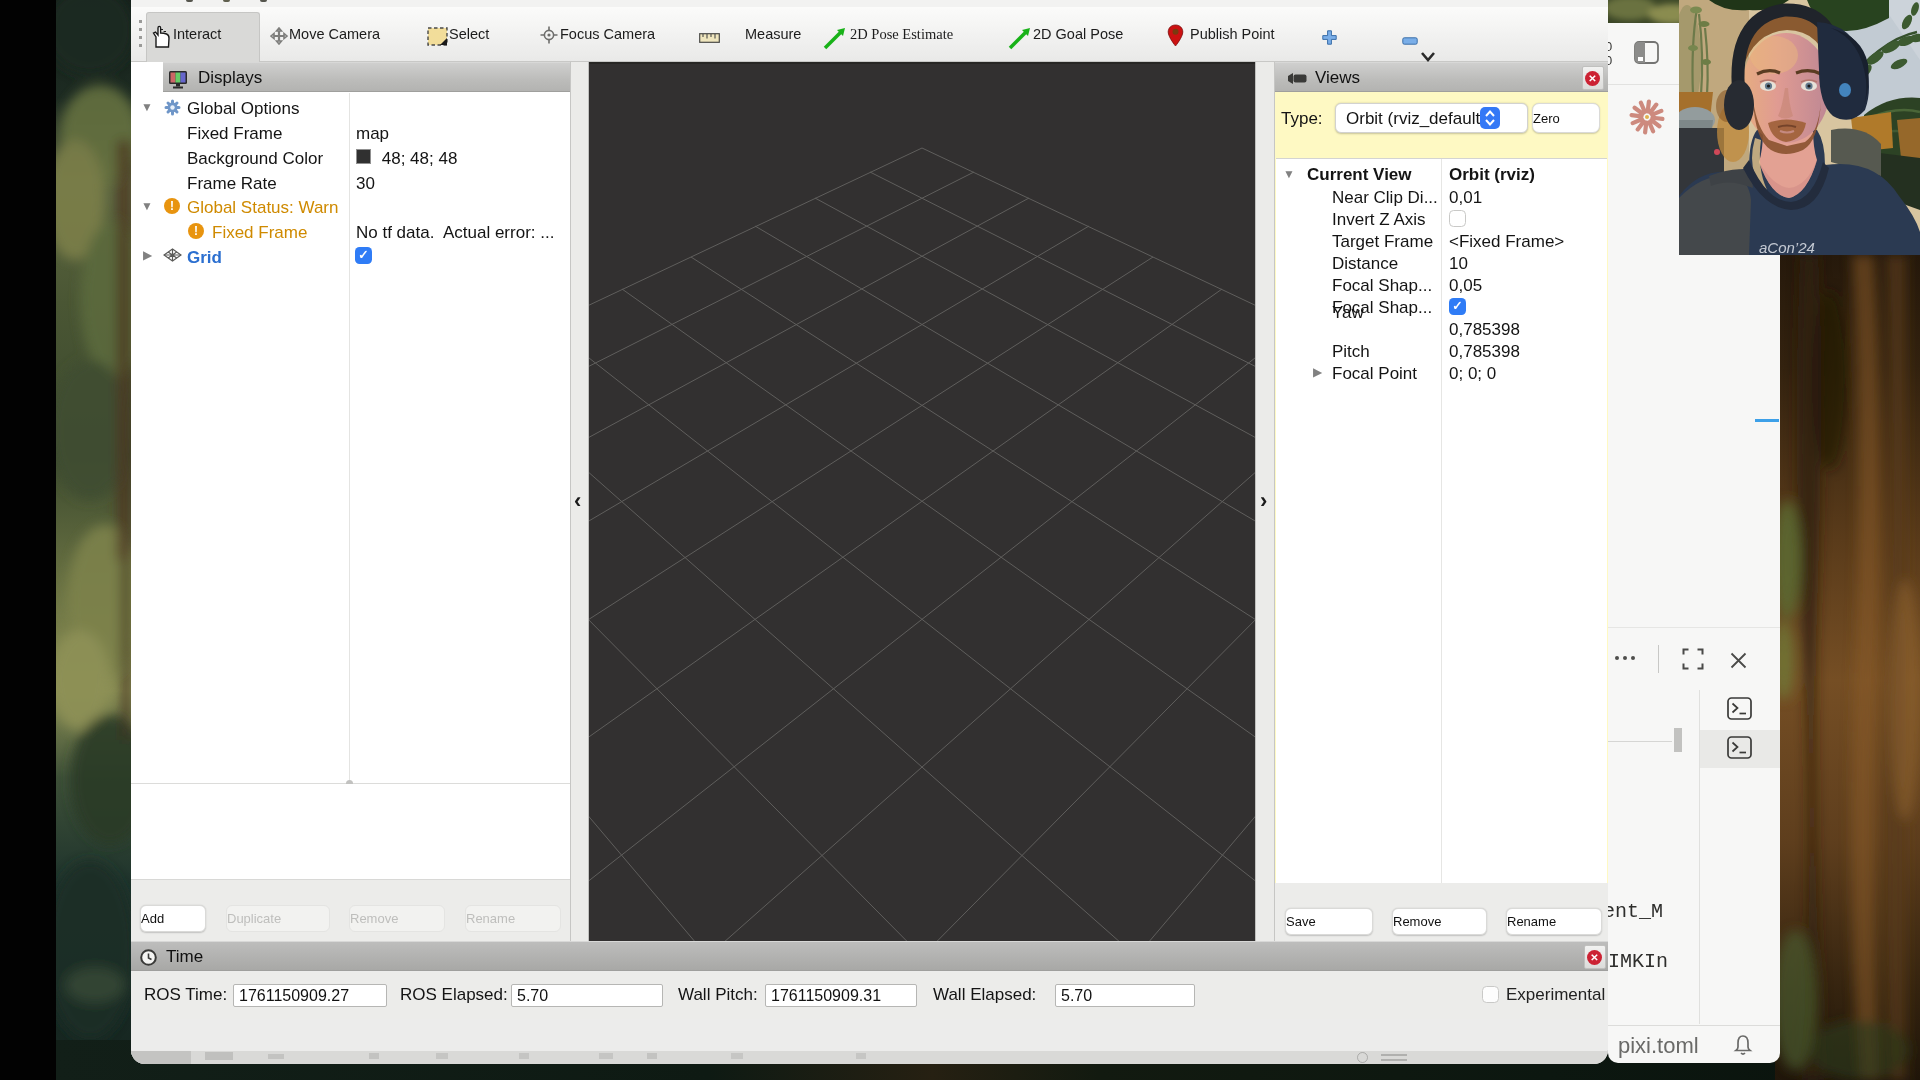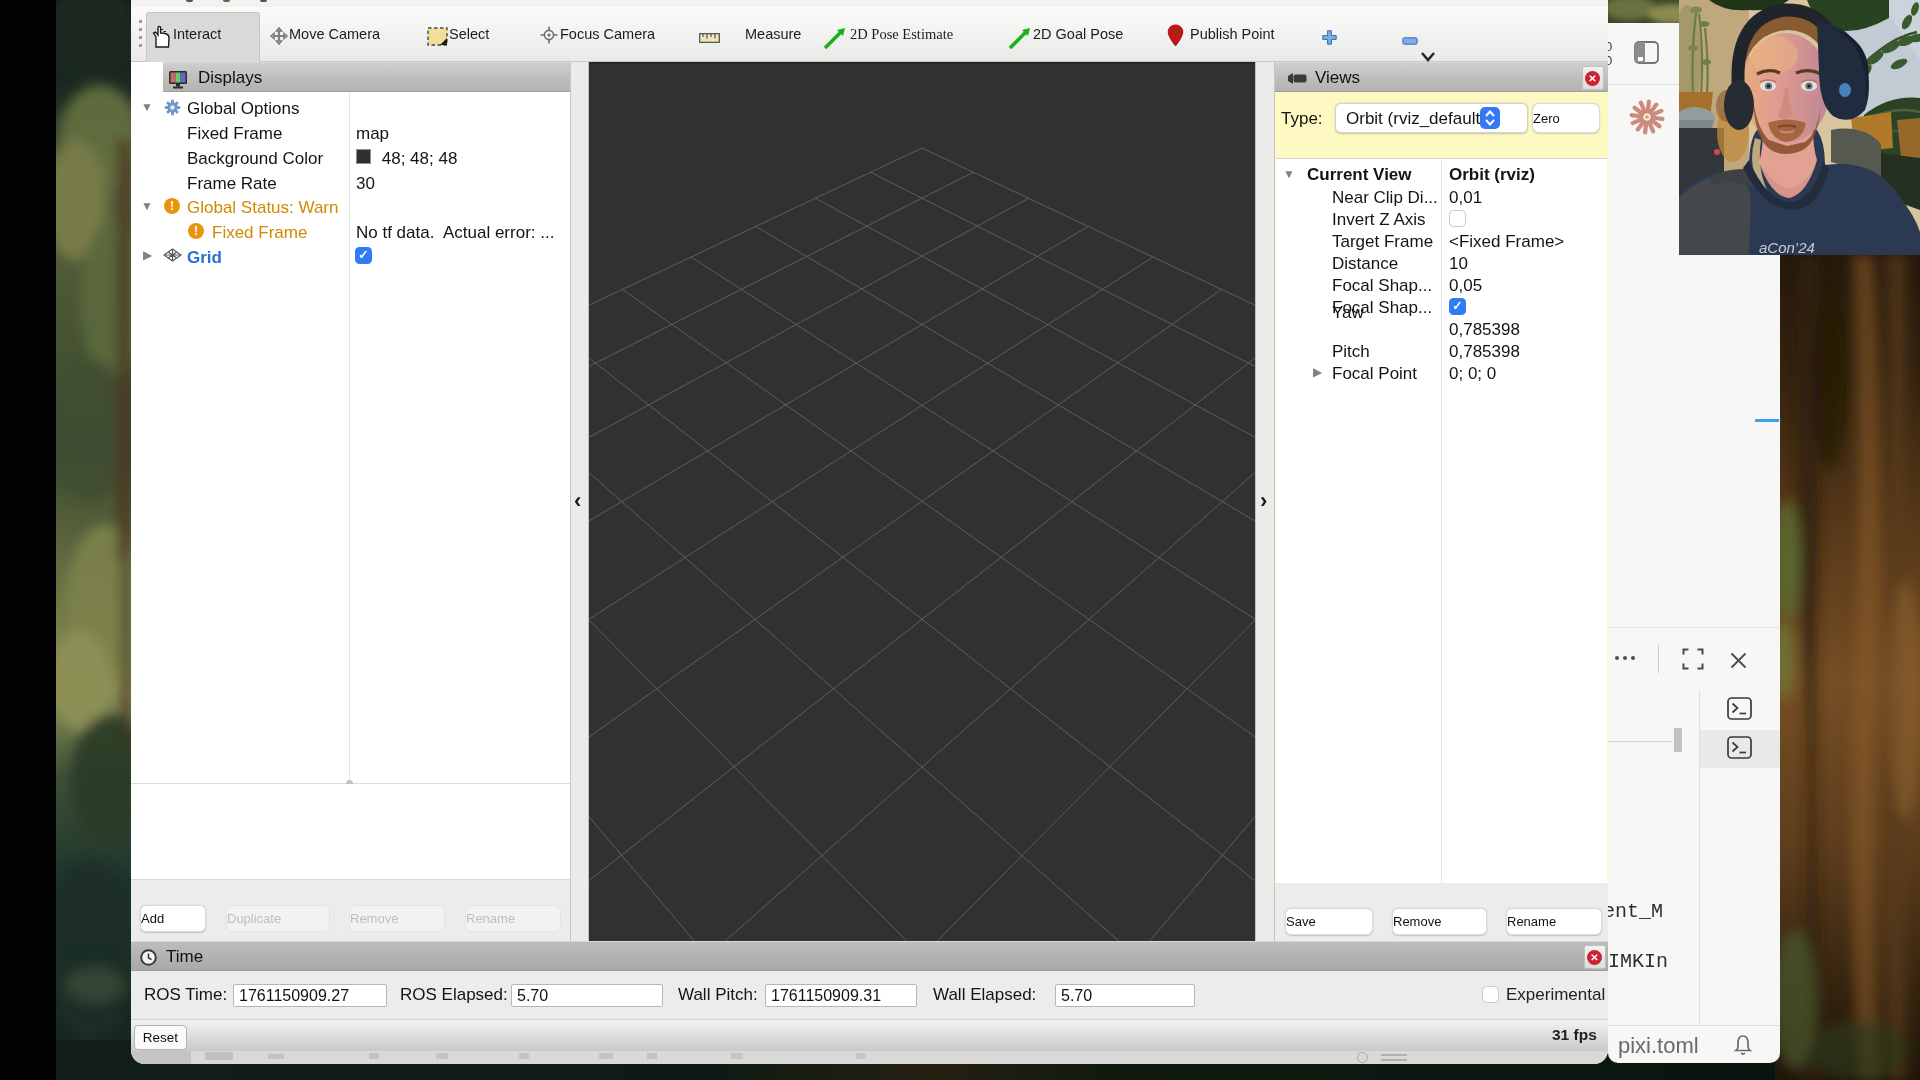--- a/index.html
+++ b/index.html
@@ -412,24 +412,20 @@
         <div class="inp" style="left:102px;top:12px;width:154px;height:23px;">1761150909.27</div>
         <div class="row" style="left:269px;top:13px;font-size:17px;">ROS Elapsed:</div>
         <div class="inp" style="left:380px;top:12px;width:152px;height:23px;">5.70</div>
         <div class="row" style="left:547px;top:13px;font-size:17px;">Wall Pitch:</div>
         <div class="inp" style="left:634px;top:12px;width:152px;height:23px;">1761150909.31</div>
         <div class="row" style="left:802px;top:13px;font-size:17px;">Wall Elapsed:</div>
         <div class="inp" style="left:924px;top:12px;width:140px;height:23px;">5.70</div>
         <div class="cb off" style="left:1351px;top:14px;background:#fdfdfd;"></div>
         <div class="row" style="left:1375px;top:13px;font-size:17px;color:#222;">Experimental</div>
       </div>
-      <div class="abs" style="left:0;top:78px;width:1477px;height:32px;background:linear-gradient(#f2f2f0,#c9c9c7);border-top:1px solid #d4d4d2;">
-        <div class="abs" style="left:3px;top:5px;width:53px;height:25px;background:#fafaf9;border:1px solid #b2b2b0;border-radius:4px;font-size:13.5px;text-align:center;line-height:24px;color:#111;">Reset</div>
-        <div class="row" style="left:1421px;top:6px;font-size:15.5px;font-weight:bold;color:#222;">31 fps</div>
-      </div>
       <div class="abs" style="left:0;top:110px;width:1477px;height:13px;background:#d9d9d7;">
         <div class="abs" style="left:0;top:0;width:60px;height:13px;background:#c4c4c2;"></div>
         <div class="abs" style="left:74px;top:1px;width:28px;height:8px;background:#9a9a98;opacity:0.4;"></div>
         <div class="abs" style="left:137px;top:3px;width:16px;height:5px;background:#a2a2a0;opacity:0.4;"></div>
         <div class="abs" style="left:238px;top:2px;width:10px;height:6px;background:#9a9a98;opacity:0.35;"></div>
         <div class="abs" style="left:305px;top:2px;width:12px;height:6px;background:#9a9a98;opacity:0.32;"></div>
         <div class="abs" style="left:388px;top:2px;width:10px;height:6px;background:#9a9a98;opacity:0.32;"></div>
         <div class="abs" style="left:468px;top:2px;width:14px;height:6px;background:#9a9a98;opacity:0.32;"></div>
         <div class="abs" style="left:516px;top:2px;width:10px;height:6px;background:#9a9a98;opacity:0.35;"></div>
         <div class="abs" style="left:600px;top:2px;width:12px;height:6px;background:#9a9a98;opacity:0.3;"></div>

